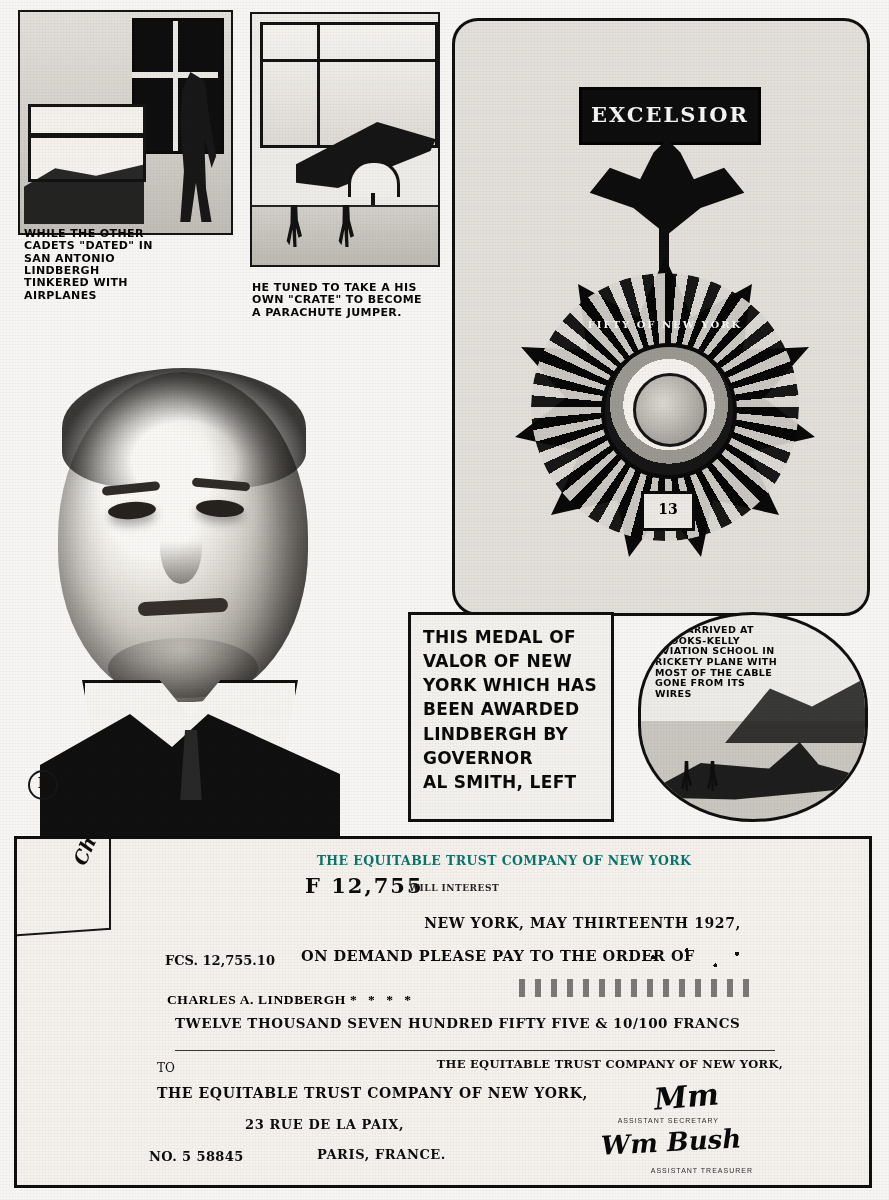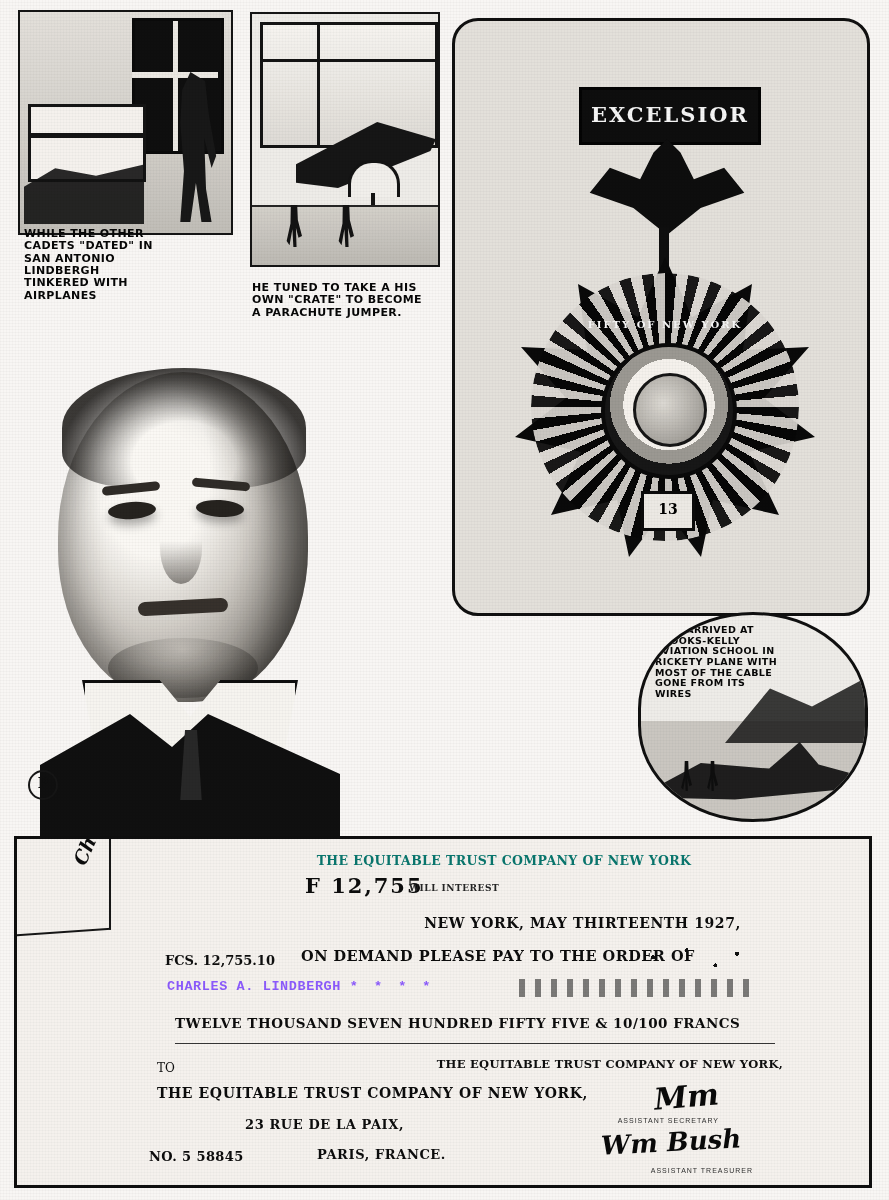--- a/index.html
+++ b/index.html
@@ -398,31 +398,31 @@
     position:absolute; right: 128px; top: 76px;
     font-family: "DejaVu Serif", serif; font-weight:700; font-size: 14px;
     letter-spacing: .6px; color:#121212; text-transform: uppercase;
   }
   #cheque .ondemand {
     position:absolute; left: 284px; top: 108px;
     font-family: "DejaVu Serif", serif; font-weight:700; font-size: 14.5px;
     letter-spacing: .5px; color:#121212; text-transform: uppercase;
   }
   #cheque .payee {
-    position:absolute; left: 150px; top: 140px;
-    font-family: Liberation Mono, monospace; font-weight:700; font-size: 13.5px;
-    letter-spacing: .6px; color:#8b5cf6; text-transform: uppercase;
+    position:absolute; left: 150px; top: 153px;
+    font-family: Liberation Serif, serif; font-weight:700; font-size: 13.5px;
+    letter-spacing: .6px; color:#000000; text-transform: uppercase;
   }
   #cheque .payee .stars { letter-spacing: 4px; }
   #cheque .amountwords {
     position:absolute; left: 158px; top: 176px; width: 600px;
     font-family: "DejaVu Serif", serif; font-weight:700; font-size: 13.5px;
     letter-spacing: .5px; color:#121212; text-transform: uppercase;
     border-bottom: 1px solid #3a3a3a;
-    padding-bottom: 12px;
+    padding-bottom: 19px;
   }
   #cheque .tolabel {
     position:absolute; left: 140px; top: 222px;
     font-family:"DejaVu Serif", serif; font-weight:400; font-size: 12px; color:#151515;
     text-transform: uppercase;
   }
   #cheque .toname {
     position:absolute; left: 140px; top: 246px;
     font-family:"DejaVu Serif", serif; font-weight:700; font-size: 14px; color:#121212;
     letter-spacing: .6px; text-transform: uppercase;
@@ -538,20 +538,29 @@
     <div class="eye r"></div>
     <div class="nose"></div>
     <div class="mouth"></div>
     <div class="chin"></div>
     <div class="collar"></div>
     <div class="suit"></div>
     <div class="tie"></div>
   </div>
   <div id="photocredit">P</div>
 
+  <div class="panel" id="caption-medal">
+    <div class="line">THIS MEDAL OF</div>
+    <div class="line">VALOR OF NEW</div>
+    <div class="line">YORK WHICH HAS</div>
+    <div class="line">BEEN AWARDED</div>
+    <div class="line">LINDBERGH BY</div>
+    <div class="line">GOVERNOR</div>
+    <div class="line">AL SMITH, LEFT</div>
+  </div>
 
   <div class="panel" id="inset-crash">
     <div class="hill"></div>
     <div class="plane"></div>
     <div class="fig f1"></div>
     <div class="fig f2"></div>
     <div class="cap handtext">SLIM ARRIVED AT BROOKS-KELLY AVIATION SCHOOL IN RICKETY PLANE WITH MOST OF THE CABLE GONE FROM ITS WIRES</div>
   </div>
 
   <div class="panel" id="cheque">

